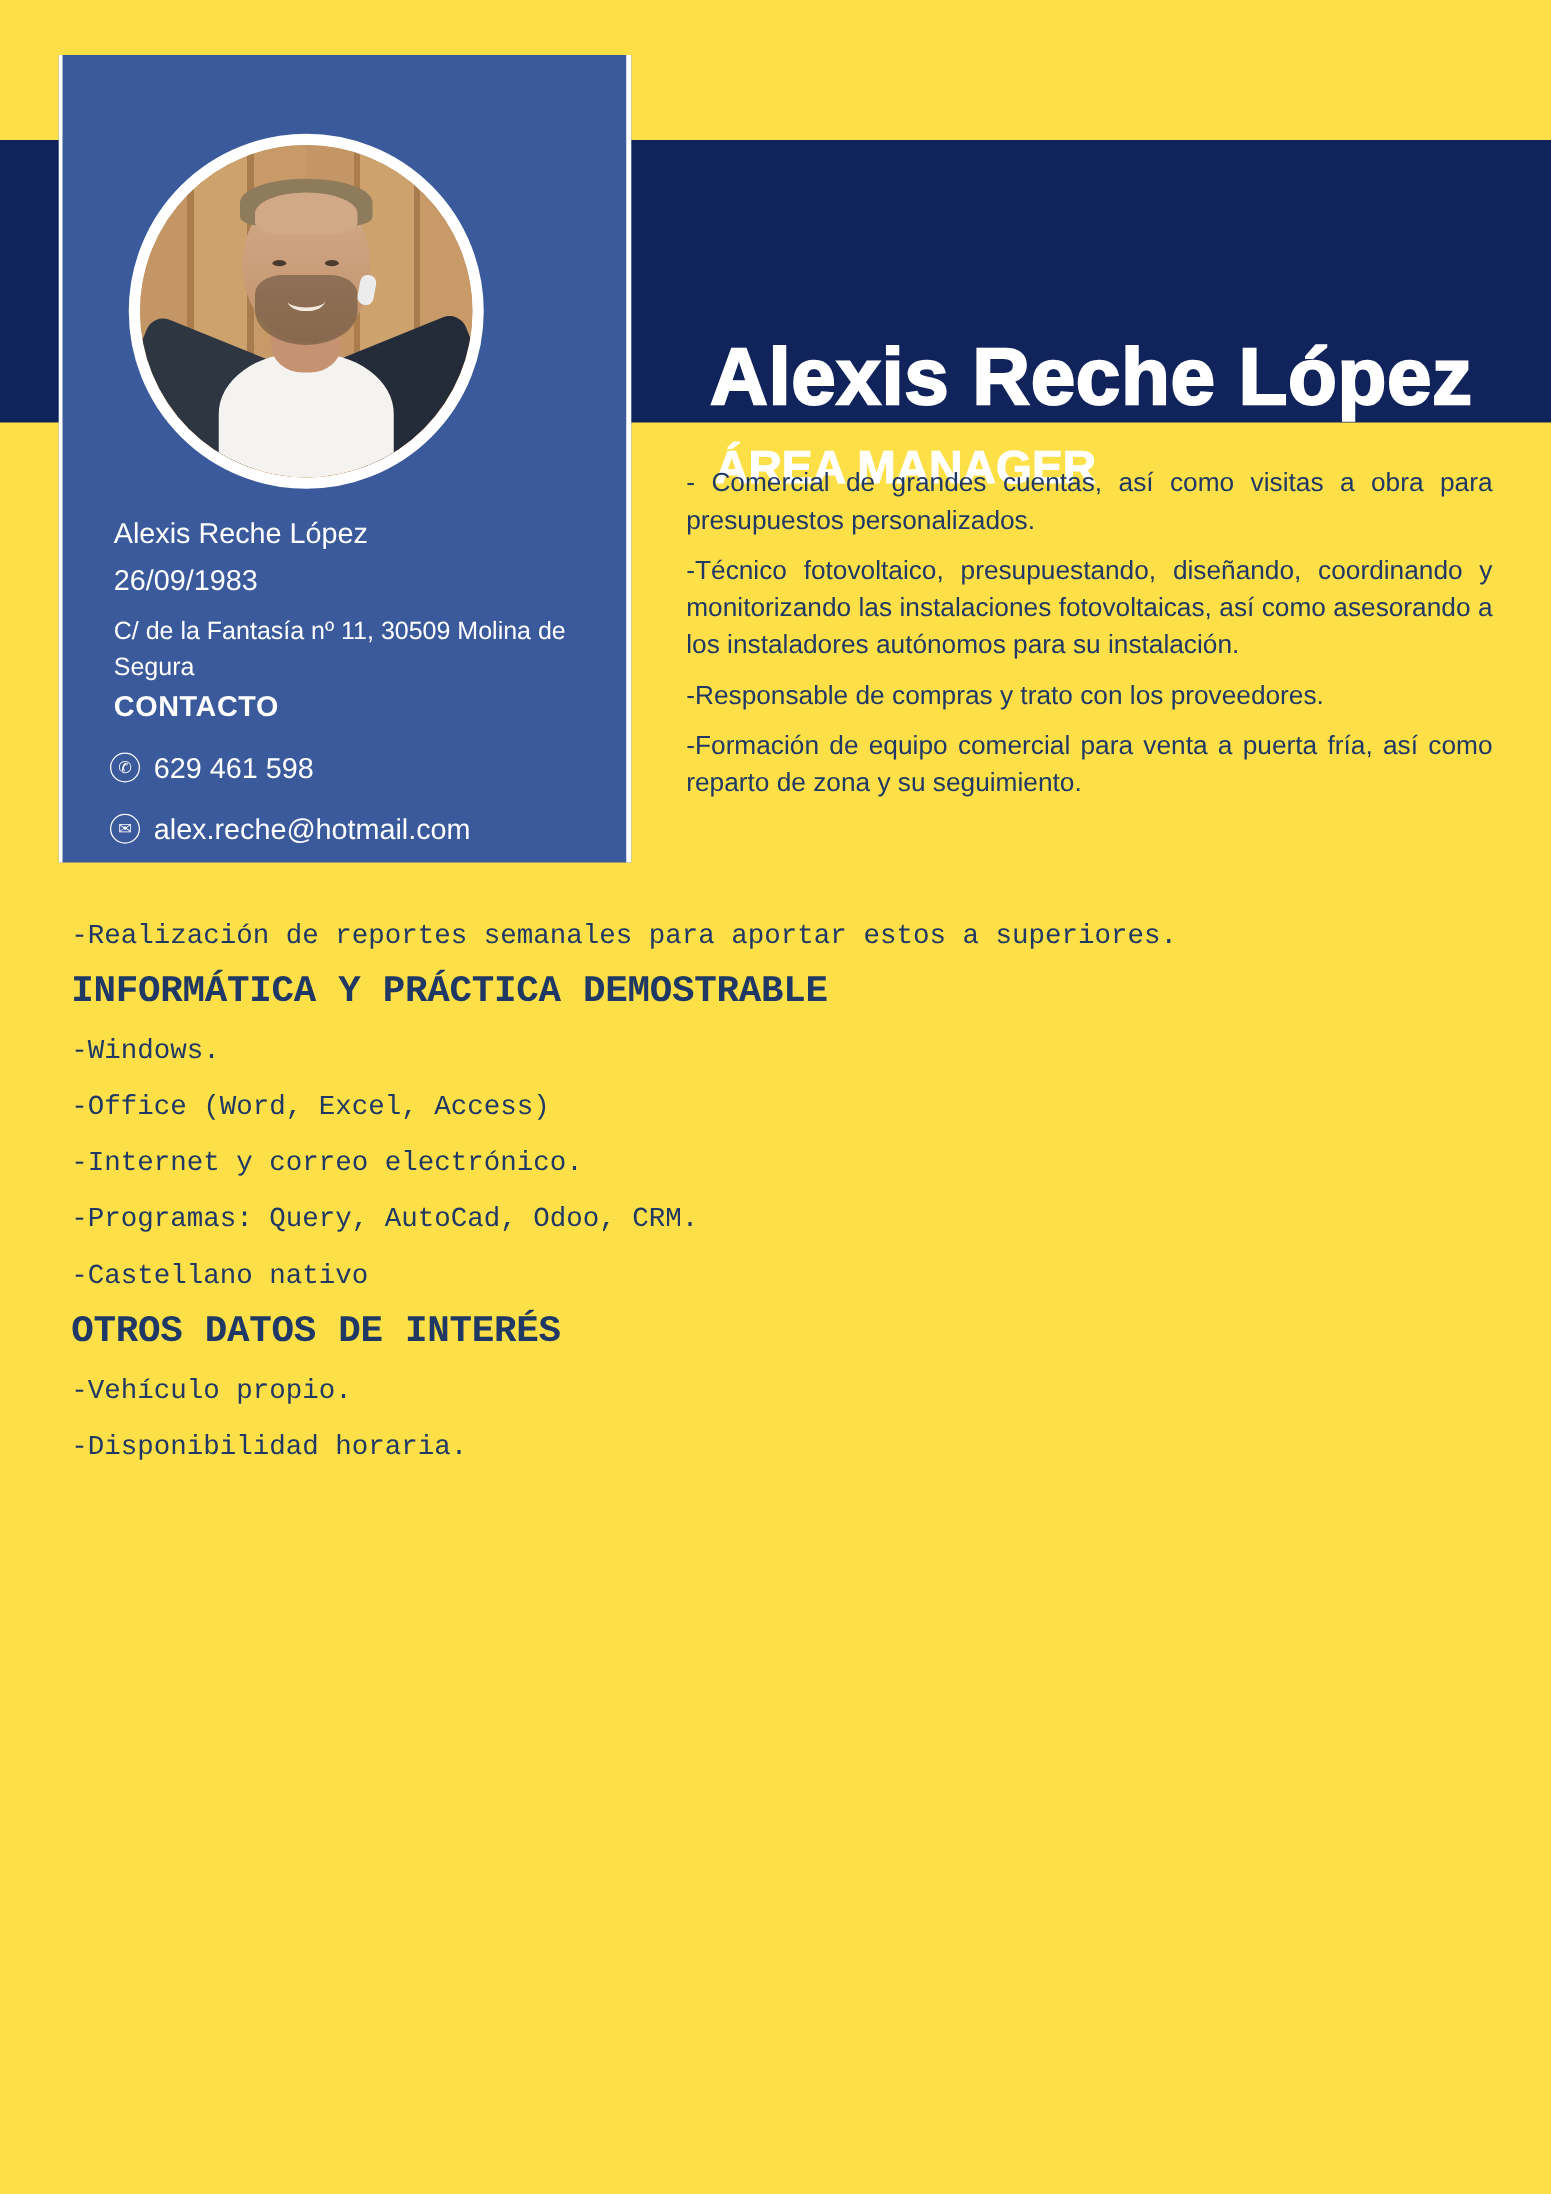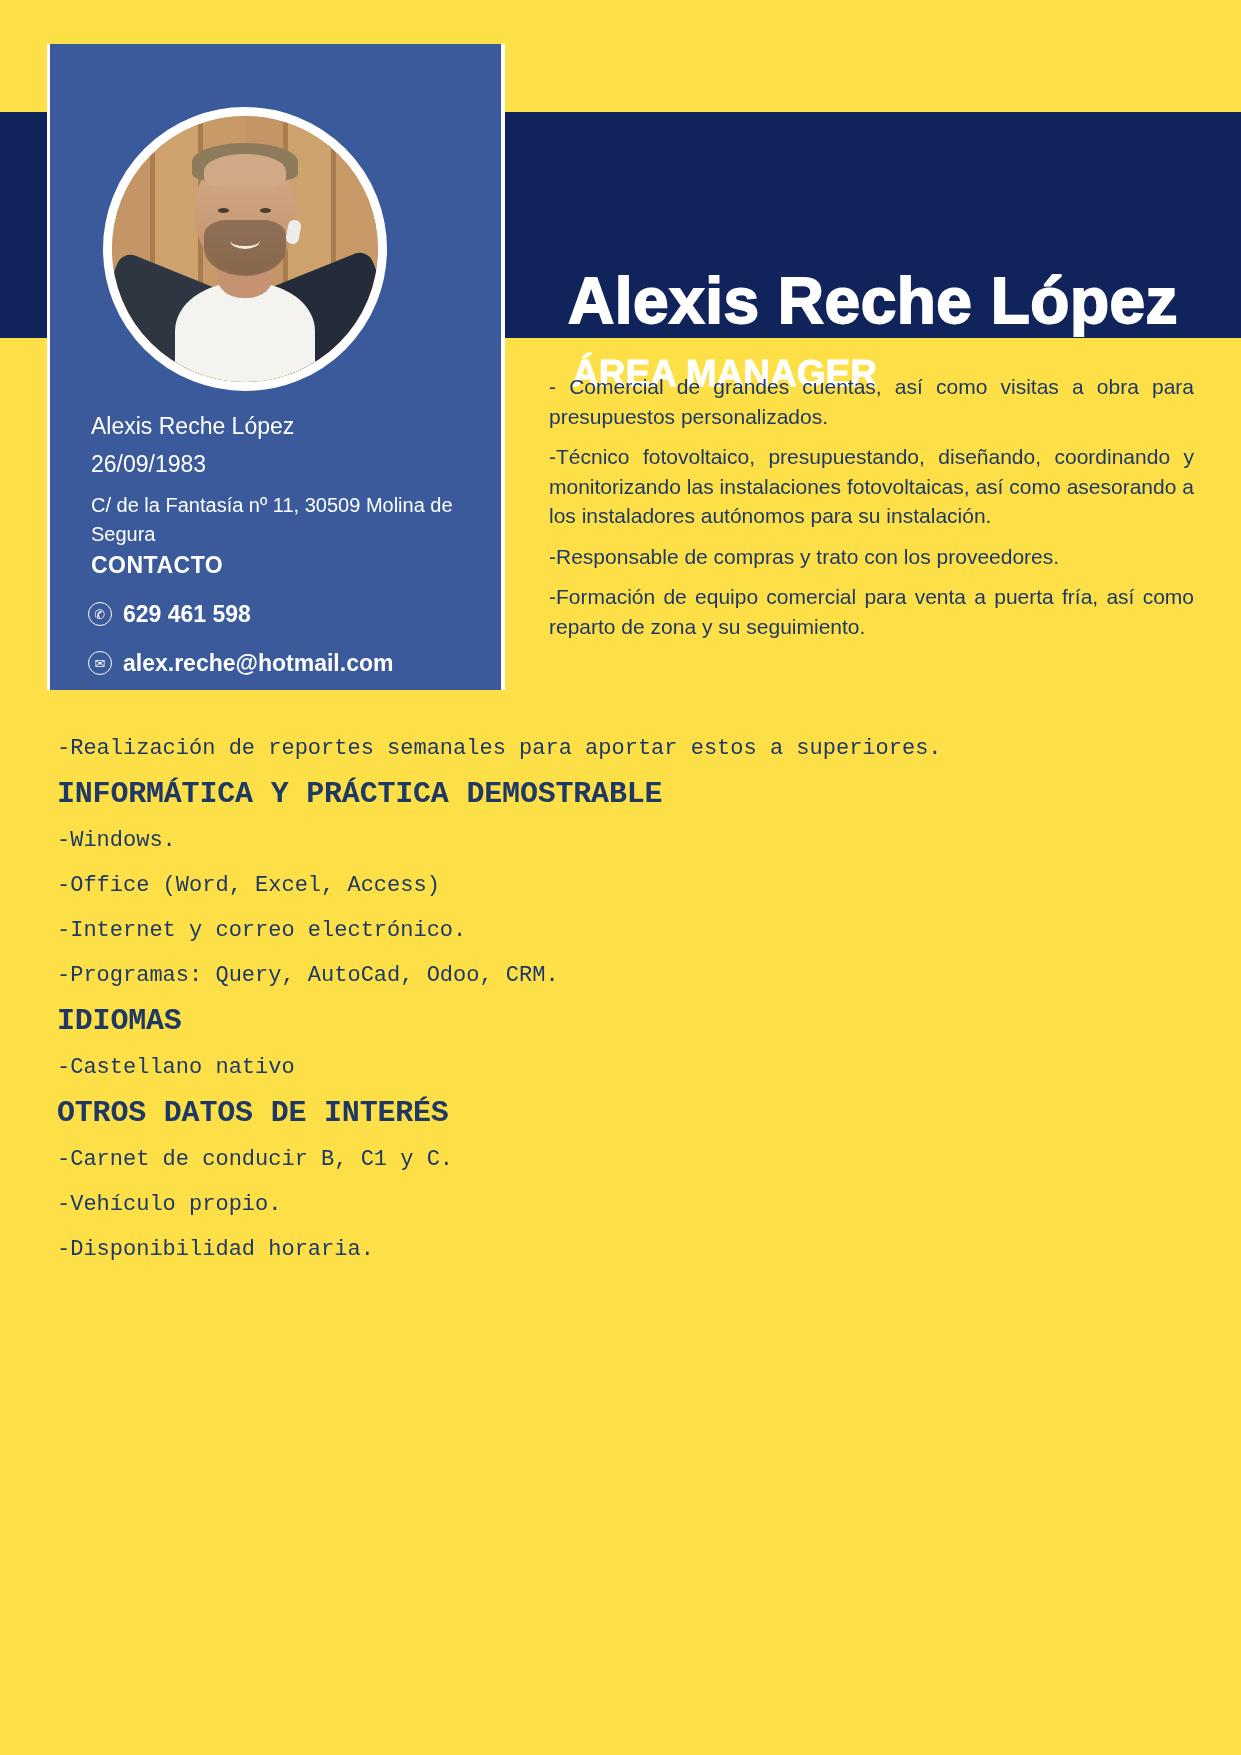--- a/index.html
+++ b/index.html
@@ -57,21 +57,21 @@
   .sb-contact{position:absolute;left:41px;top:506px;font-size:23px;line-height:30px;font-weight:700;letter-spacing:0.5px;}
   .sb-row{position:absolute;left:38px;height:32px;display:flex;align-items:center;gap:11px;}
   .sb-row.phone{top:554px}
   .sb-row.email{top:603px}
   .cicon{
     width:24px;height:24px;border:1.5px solid #ffffff;border-radius:50%;
     box-sizing:border-box;display:flex;align-items:center;justify-content:center;
     font-size:13px;line-height:1;color:#ffffff;flex:0 0 auto;
     font-family:"DejaVu Sans",sans-serif;
   }
-  .sb-row .txt{font-size:23px;font-weight:bold;}
+  .sb-row .txt{font-size:23px;}
   
   .experience{position:absolute;left:549px;top:372px;width:645px;color:#1F3864;}
   .experience p{margin:0 0 11px 0;font-size:21px;line-height:29.5px;text-align:justify;}
   
   .details{position:absolute;left:57px;top:726px;width:1150px;color:#1F3864;font-family:Liberation Mono, monospace;}
   .d-item{font-size:22px;height:45px;line-height:45px;white-space:nowrap;}
   .d-heading{font-size:30px;height:47px;line-height:47px;font-weight:700;white-space:nowrap;letter-spacing:-0.2px;}
 </style>
 </head>
 <body>
@@ -127,21 +127,19 @@
       <p>-Formación de equipo comercial para venta a puerta fría, así como reparto de zona y su seguimiento.</p>
     </section>
 
   <section class="details">
       <div class="d-item">-Realización de reportes semanales para aportar estos a superiores.</div>
       <div class="d-heading">INFORMÁTICA Y PRÁCTICA DEMOSTRABLE</div>
       <div class="d-item">-Windows.</div>
       <div class="d-item">-Office (Word, Excel, Access)</div>
       <div class="d-item">-Internet y correo electrónico.</div>
       <div class="d-item">-Programas: Query, AutoCad, Odoo, CRM.</div>
-      <div class="d-heading">IDIOMAS</div>
       <div class="d-item">-Castellano nativo</div>
       <div class="d-heading">OTROS DATOS DE INTERÉS</div>
-      <div class="d-item">-Carnet de conducir B, C1 y C.</div>
       <div class="d-item">-Vehículo propio.</div>
       <div class="d-item">-Disponibilidad horaria.</div>
     </section>
 
 </div>
 
 </body></html>

